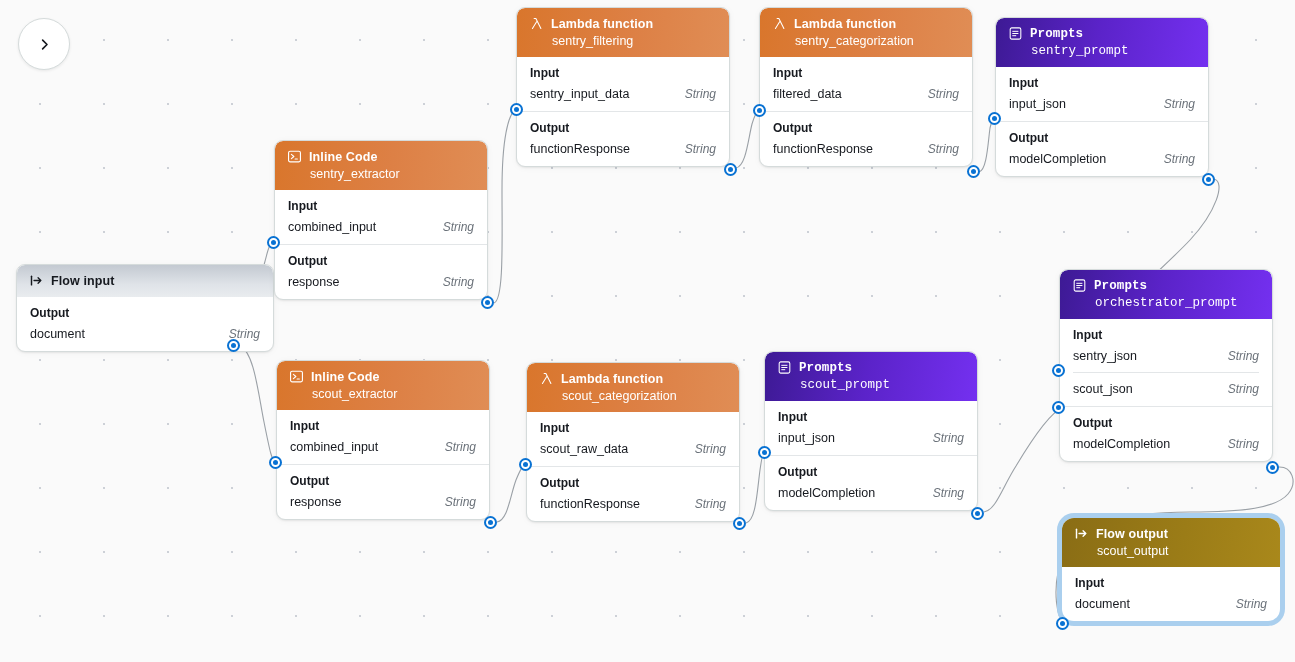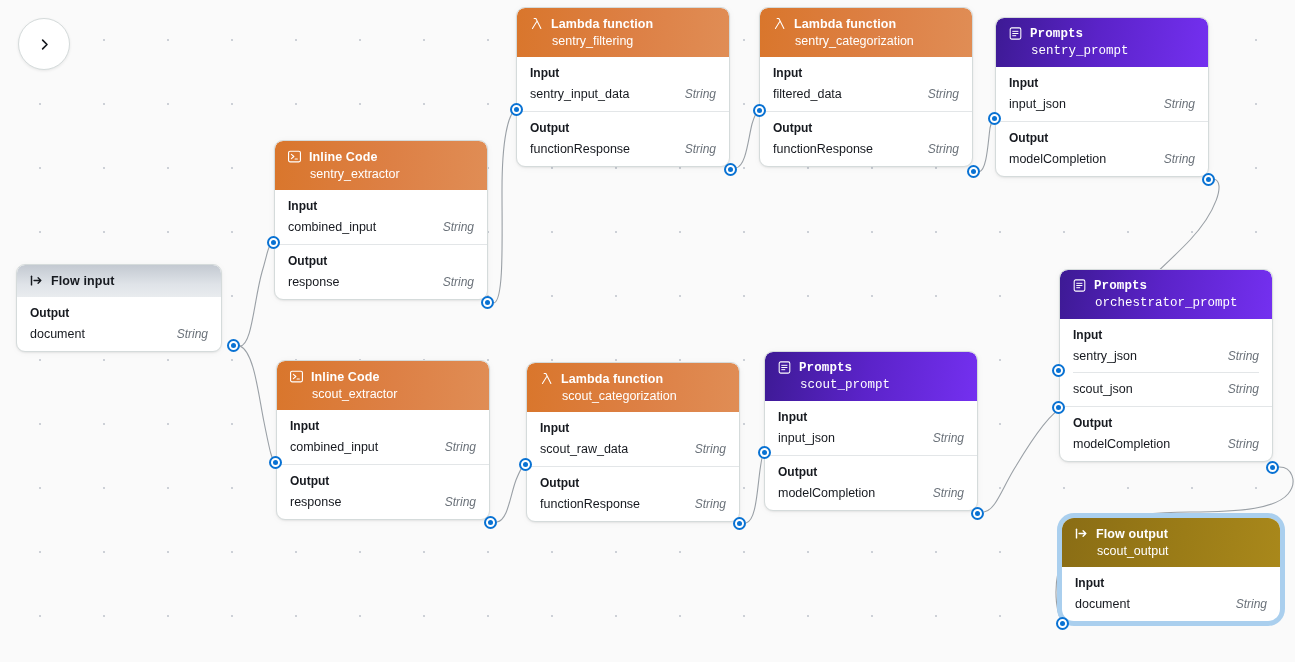--- a/index.html
+++ b/index.html
@@ -124,21 +124,21 @@
       <path d="M 1278,467 C 1292,466 1298,482 1288,494 C 1276,508 1244,512 1190,512 C 1130,512 1072,520 1058,572 C 1054,592 1056,616 1064,623"></path>
     </g>
   </svg>
 
   <div class="expander">
     <svg class="ico" width="19" height="19" viewBox="0 0 24 24">
       <path d="M9 5 L16 12 L9 19" fill="none" stroke="#16191f" stroke-width="2.6" stroke-linecap="round" stroke-linejoin="round"></path>
     </svg>
   </div>
 
-  <div class="node" style="left:16px; top:264px; width:206px;">
+  <div class="node" style="left:16px; top:264px; width:258px;">
     <div class="hdr grey">
       <div class="hdr-top">
         <svg class="ico" viewBox="0 0 24 24">
           <path d="M4 5 L4 19" stroke="#16191f" stroke-width="2.3" stroke-linecap="round"></path>
           <path d="M8 12 L19 12 M14.5 7.5 L19 12 L14.5 16.5" fill="none" stroke="#16191f" stroke-width="2.1" stroke-linecap="round" stroke-linejoin="round"></path>
         </svg>
         <span class="hdr-type">Flow input</span>
       </div>
     </div>
     <div class="body">

